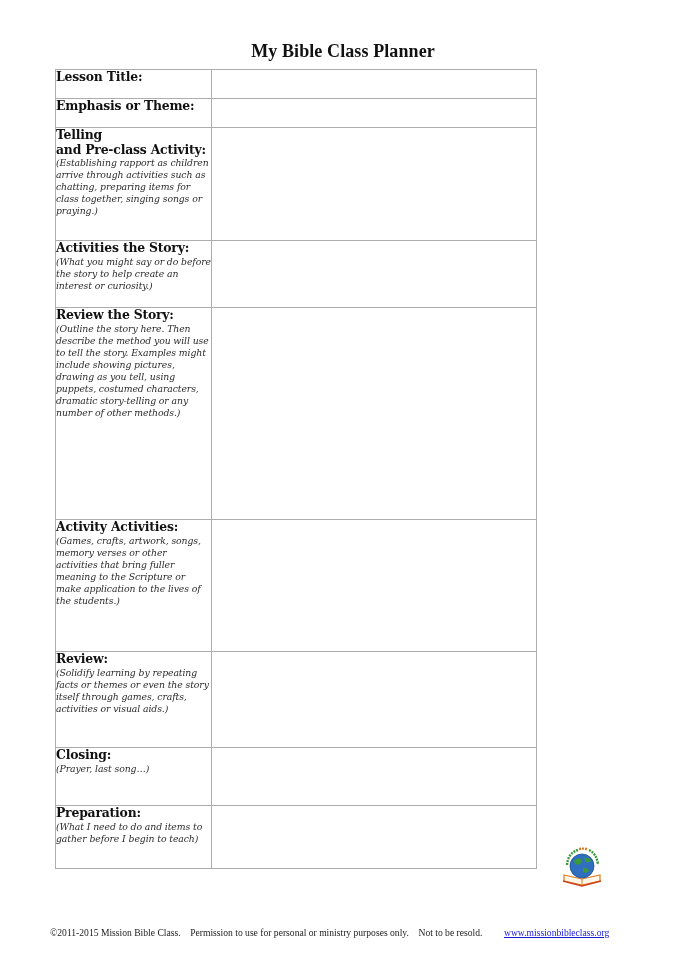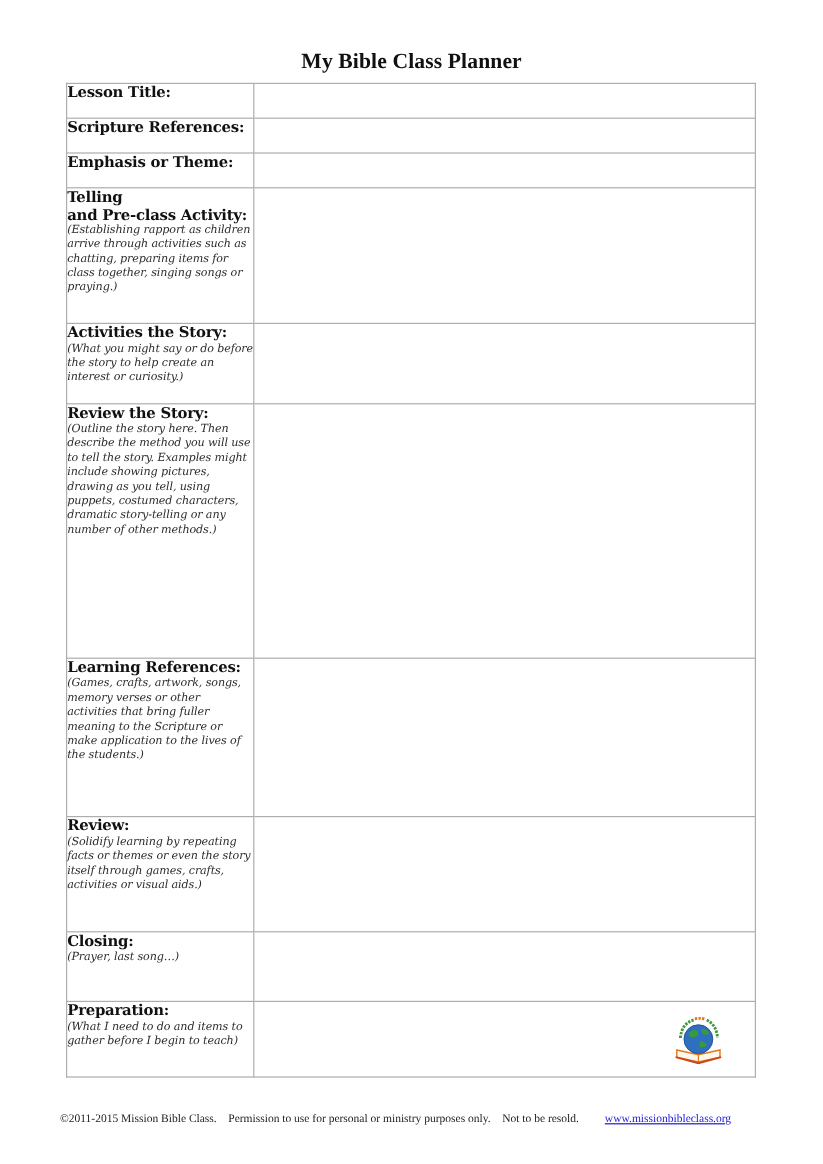--- a/index.html
+++ b/index.html
@@ -1,43 +1,37 @@
 <!DOCTYPE html>
 <html><head>
 <meta charset="utf-8">
 <style>
   html, body { margin:0; padding:0; background:#ffffff; }
   body { width:686px; height:970px; position:relative; overflow:hidden; font-family:"DejaVu Serif", "Liberation Serif", serif; color:#111; }
   .title { position:absolute; left:0; top:41px; width:686px; text-align:center; font-family:"Liberation Serif","DejaVu Serif",serif; font-weight:bold; font-size:18px; letter-spacing:0.1px; }
-  table.grid { border-collapse:collapse; width:575px; position:absolute; left:55px; top:69px; table-layout:fixed; }
+  table.grid { border-collapse:collapse; width:482px; position:absolute; left:55px; top:69px; table-layout:fixed; }
   table.grid td { border:1.5px solid #adadad; padding:0; vertical-align:top; }
   td.label { width:155px; padding:7px 0 0 6px; }
   td.field { }
   .lh { font-family:"DejaVu Serif","Liberation Serif",serif; font-weight:bold; font-size:12.4px; line-height:14.5px; letter-spacing:-0.2px; color:#111; }
   .ld { font-family:"DejaVu Serif","Liberation Serif",serif; font-style:italic; font-size:9.3px; line-height:12px; color:#2a2a2a; margin-top:0px; letter-spacing:-0.1px; }
   .logo { position:absolute; left:558px; top:843px; width:48px; height:44px; }
   .footer { position:absolute; left:50px; top:927px; font-family:"Liberation Serif","DejaVu Serif",serif; font-size:9.6px; color:#222; white-space:pre; }
   .footer a { color:#1a1ad6; text-decoration:underline;margin-left:12px; }
 </style>
 </head>
 <body>
 
 <div class="title">My Bible Class Planner</div>
 
 <table class="grid">
   <tbody>
       <tr style="height:29px">
     <td class="label">
       <div class="lh">Lesson Title:</div>
-    </td>
-    <td class="field"></td>
-  </tr>
-  <tr style="height:29px">
-    <td class="label">
-      <div class="lh">Scripture References:</div>
     </td>
     <td class="field"></td>
   </tr>
   <tr style="height:29px">
     <td class="label">
       <div class="lh">Emphasis or Theme:</div>
     </td>
     <td class="field"></td>
   </tr>
   <tr style="height:113px">
@@ -57,21 +51,21 @@
   </tr>
   <tr style="height:212px">
     <td class="label">
       <div class="lh">Review the Story:</div>
       <div class="ld">(Outline the story here.  Then describe the method you will use to tell the story.  Examples might include showing pictures, drawing as you tell, using puppets, costumed characters, dramatic story-telling or any number of other methods.)</div>
     </td>
     <td class="field"></td>
   </tr>
   <tr style="height:132px">
     <td class="label">
-      <div class="lh">Learning References:</div>
+      <div class="lh">Activity Activities:</div>
       <div class="ld">(Games, crafts, artwork, songs, memory verses or other activities that bring fuller meaning to the Scripture or make application to the lives of the students.)</div>
     </td>
     <td class="field"></td>
   </tr>
   <tr style="height:96px">
     <td class="label">
       <div class="lh">Review:</div>
       <div class="ld">(Solidify learning by repeating facts or themes or even the story itself through games, crafts, activities or visual aids.)</div>
     </td>
     <td class="field"></td>

